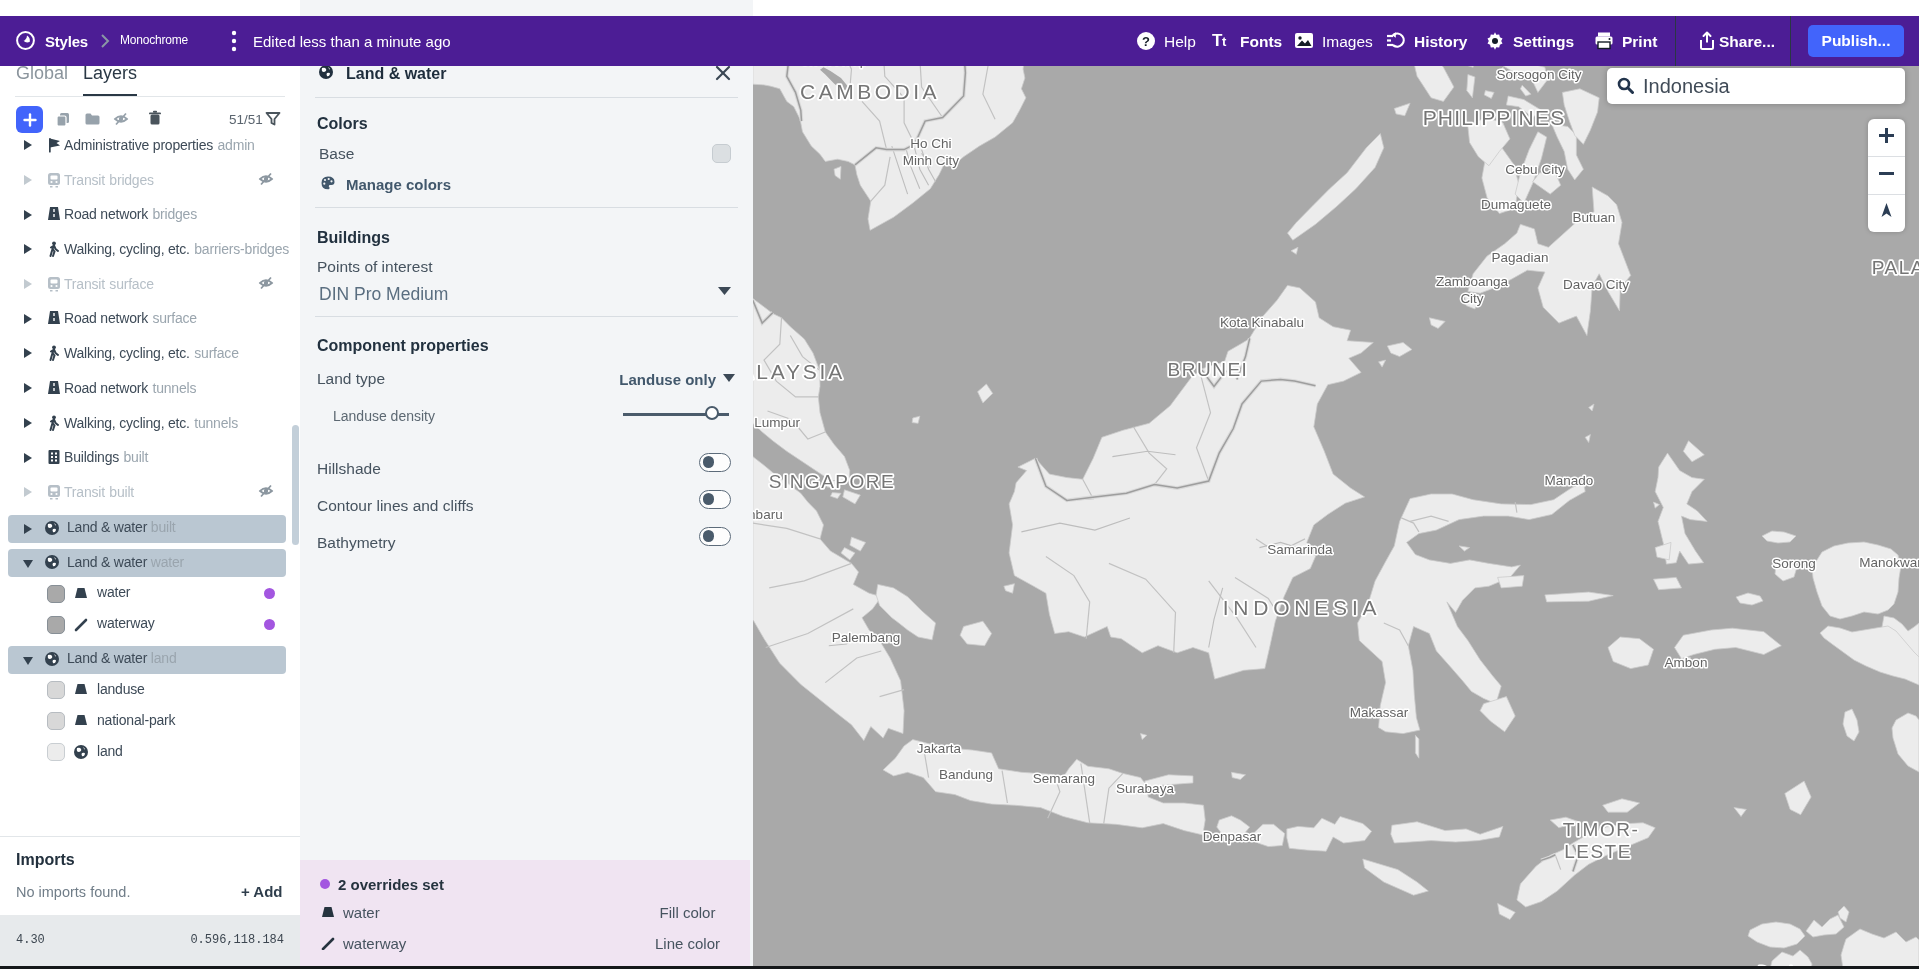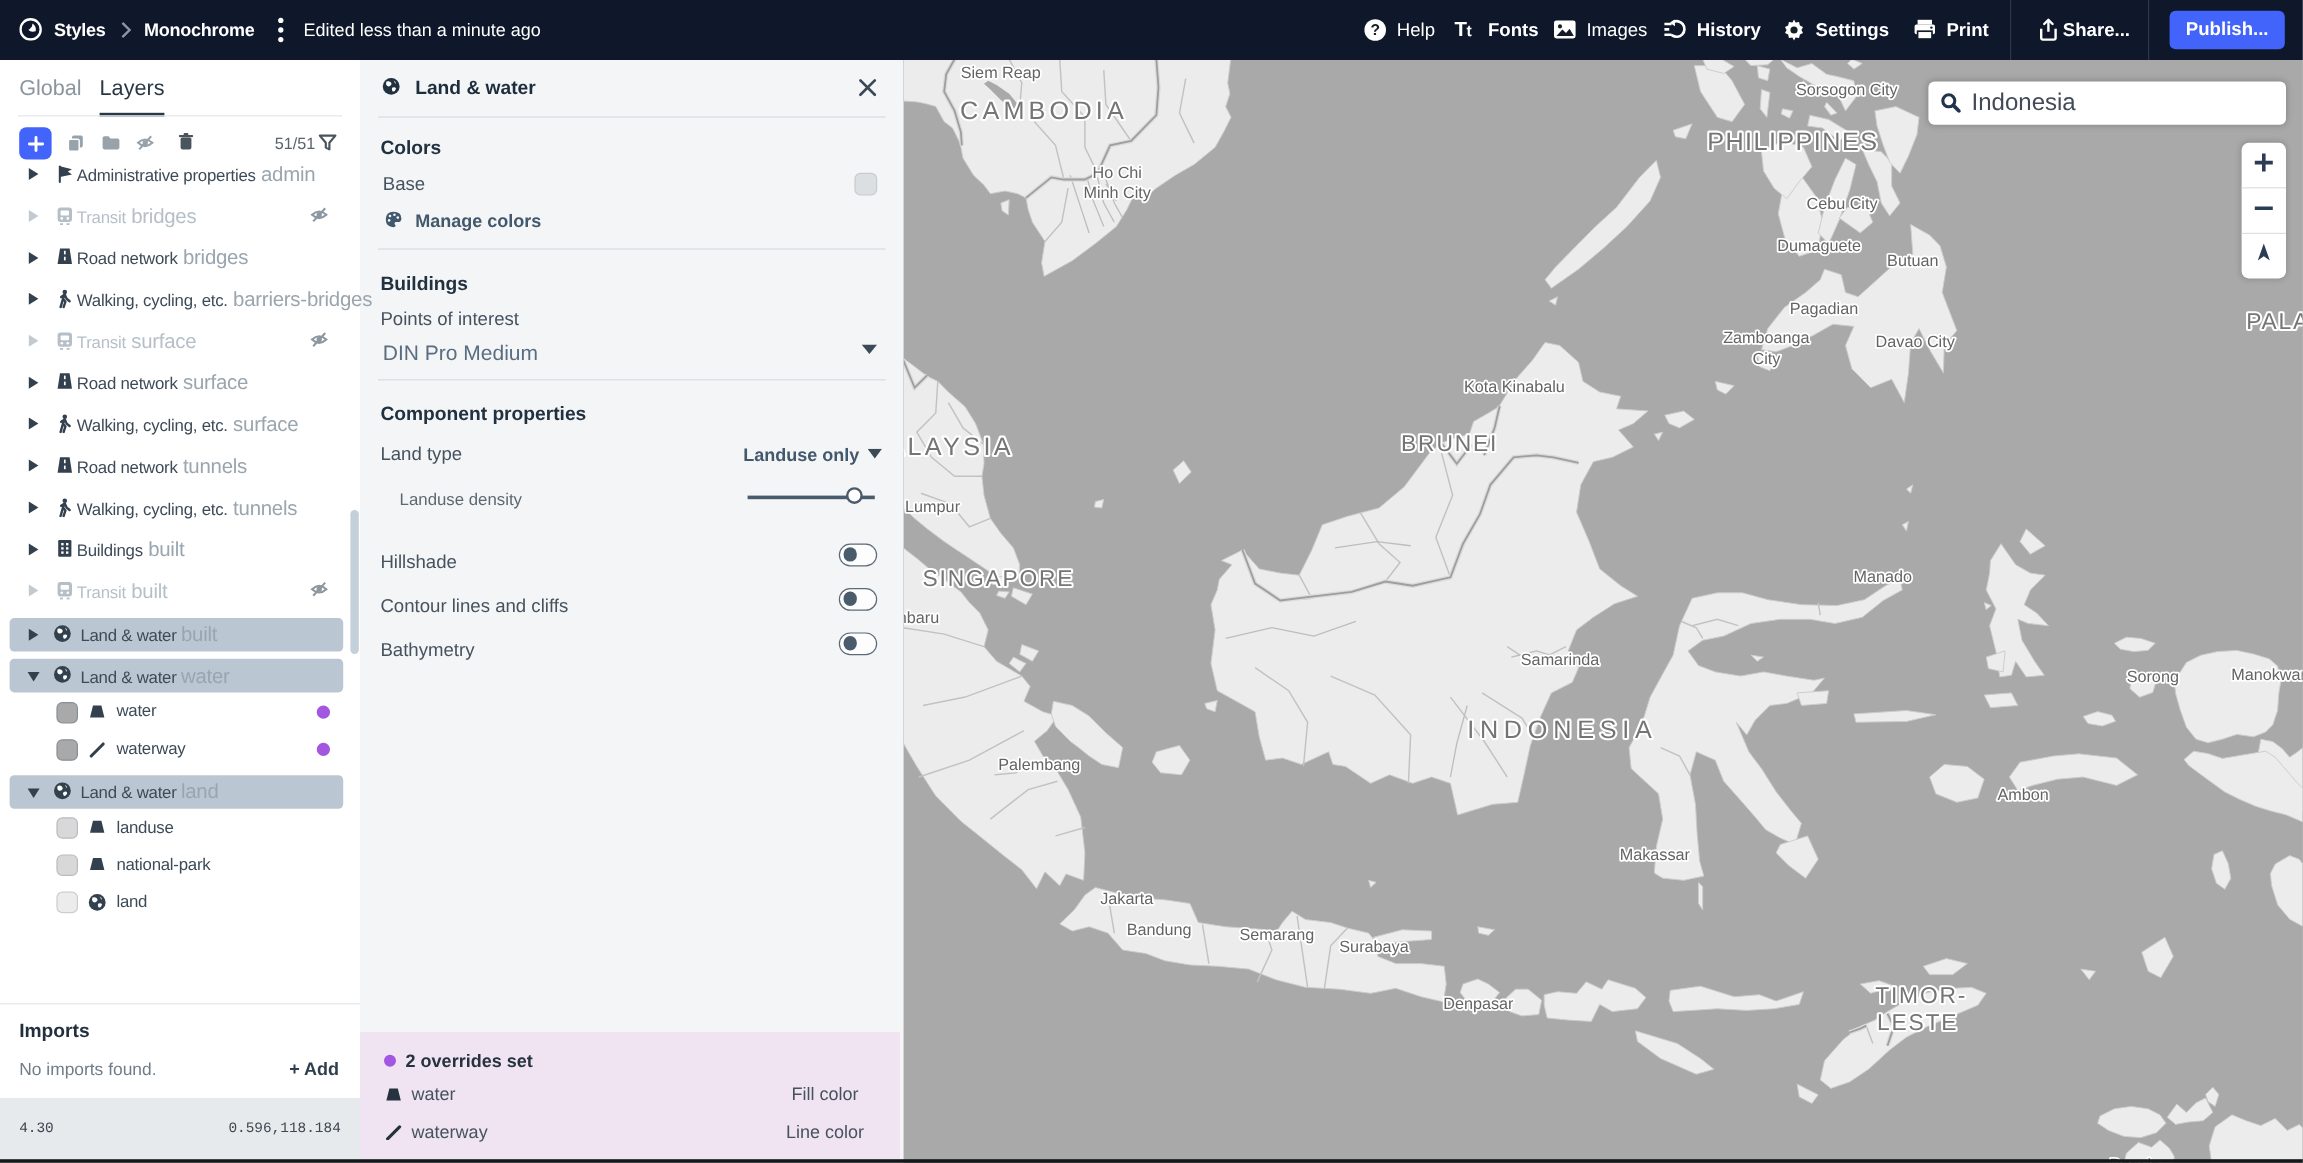--- a/index.html
+++ b/index.html
@@ -1,22 +1,22 @@
 <!DOCTYPE html>
 <html><head><meta charset="utf-8"><style>*{margin:0;padding:0;box-sizing:border-box}
 html,body{width:1919px;height:969px;overflow:hidden;font-family:"Liberation Sans",sans-serif;background:#fff}
 .abs{position:absolute}
-#topbar{position:absolute;left:0;top:0;width:1919px;height:50px;background:#0f172a;color:#fff;z-index:10}
+#topbar{position:absolute;left:0;top:16px;width:1919px;height:50px;background:#4c1d95;color:#fff;z-index:10}
 #sidebar{position:absolute;left:0;top:0px;width:300px;height:969px;background:#fff}
 #panel{position:absolute;left:300px;top:0px;width:453px;height:969px;background:#f3f5f7}
 #mapw{position:absolute;left:753px;top:50px;width:1166px;height:919px;background:#a9a9a9;overflow:hidden}
 #bottomstrip{position:absolute;left:0;top:966px;width:1919px;height:3px;background:#15181a;z-index:50}
 svg{display:block}
 .row-name{color:#3d4a57;font-size:14px;letter-spacing:-0.2px}
-.row-sub{color:#9aa5ae;font-size:17px;letter-spacing:-0.2px}
+.row-sub{color:#9aa5ae;font-size:14px;letter-spacing:-0.2px}
 .dim .row-name,.dim .row-sub{color:#b6bfc7}
 .sel{position:absolute;left:8px;width:278px;height:28px;background:#bac7d2;border-radius:4px}
 .lbl{color:#46535f;font-size:15.5px}
 .heading{color:#22313f;font-size:16px;font-weight:bold}
 .slate{color:#42586c;font-weight:bold;font-size:15px}
 .toggle{position:absolute;width:32px;height:19px;border:1.6px solid #5c6b7a;border-radius:10px;background:#fdfdfd}
 .toggle i{position:absolute;left:2.5px;top:2.2px;width:11.5px;height:11.5px;border-radius:50%;background:#4a5b6b}
 .divider{position:absolute;left:315px;width:423px;height:1px;background:#d8dde2}</style></head>
 <body>
 <div id="sidebar"></div>
@@ -619,21 +619,21 @@
         <circle cx="9.5" cy="9.5" r="8.4" fill="none" stroke="#fff" stroke-width="2"></circle>
         <path d="M11 4.5 Q14.6 6.6 13.7 11 Q9.5 12.2 7.6 9.7 Q9.2 9.4 9.7 7.9 Q10.8 7.7 11 4.5 Z" fill="#fff"></path>
       </svg>
     </div>
     <div class="abs" style="left:45px;top:17px;font-size:15px;font-weight:bold;color:#fff;letter-spacing:-0.2px">Styles</div>
     <div class="abs" style="left:99px;top:17px">
       <svg width="12" height="16" viewBox="0 0 12 16" style="">
         <polyline points="3,2 9,8 3,14" fill="none" stroke="#8a97a5" stroke-width="2"></polyline>
       </svg>
     </div>
-    <div class="abs" style="left:120px;top:17px;font-size:15px;font-weight:bold;color:#fff;letter-spacing:-0.2px">Monochrome</div>
+    <div class="abs" style="left:120px;top:17px;font-size:12px;font-weight:normal;color:#fff;letter-spacing:-0.2px">Monochrome</div>
     <div class="abs" style="left:231px;top:14px">
       <svg width="6" height="22" viewBox="0 0 6 22" style="">
         <circle cx="3" cy="3" r="2.2" fill="#fff"></circle>
         <circle cx="3" cy="11" r="2.2" fill="#fff"></circle>
         <circle cx="3" cy="19" r="2.2" fill="#fff"></circle>
       </svg>
     </div>
     <div class="abs" style="left:253px;top:17px;font-size:15px;color:#fff">Edited less than a minute ago</div>
     <div class="abs" style="left:1136px;top:15px">
       <svg width="20" height="20" viewBox="0 0 20 20" style="">

